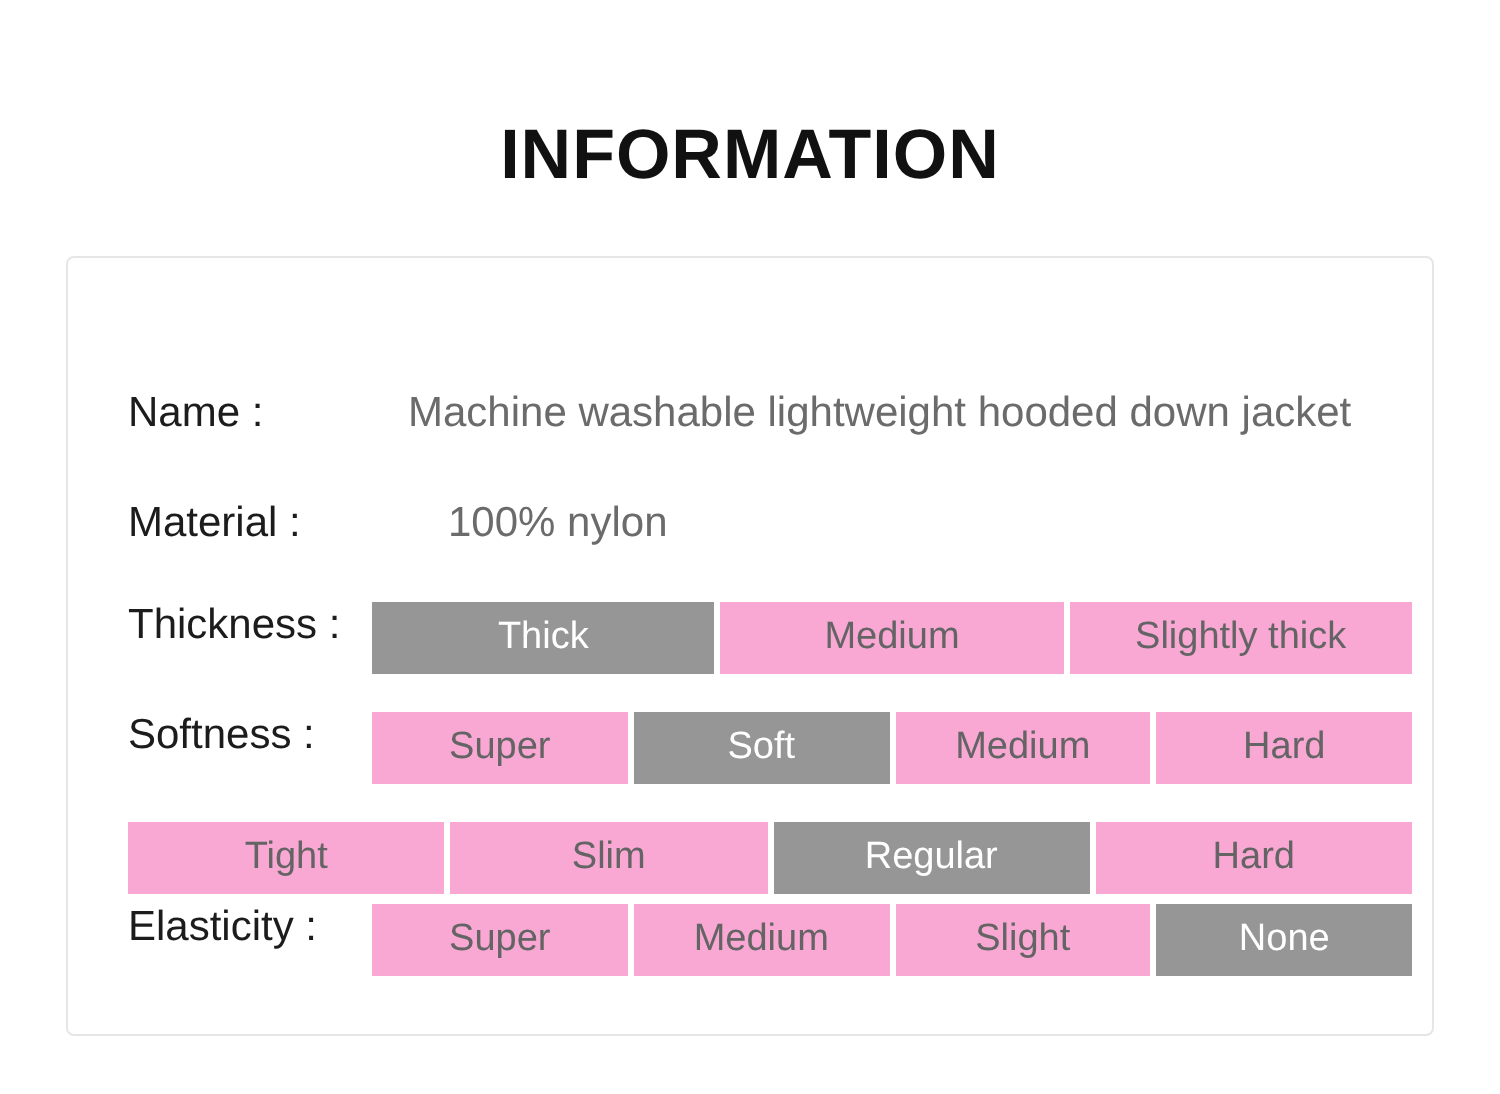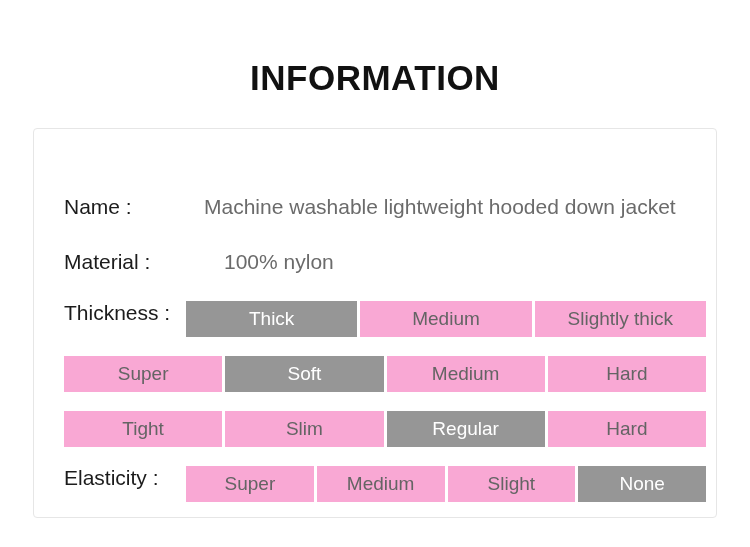--- a/index.html
+++ b/index.html
@@ -107,21 +107,21 @@
     user-select: none;
   }
   .cell.selected {
     background: #969696;
     color: #ffffff;
   }
 
   .row-thickness  { top: 172px; }
   .row-softness   { top: 227px; }
   .row-fitting    { top: 282px; }
-  .row-elasticity { top: 337px; }
+  .row-elasticity { top: 323px; }
 </style>
 </head>
 <body>
 
 <div class="page">
 
   <div class="title">INFORMATION</div>
 
   <div class="card">
 
@@ -138,20 +138,21 @@
     <div class="opt-row row-thickness">
       <span class="lbl">Thickness :</span>
       <div class="opt-cells">
         <div class="cell selected">Thick</div>
         <div class="cell">Medium</div>
         <div class="cell">Slightly thick</div>
       </div>
     </div>
 
     <div class="opt-row row-softness">
+      <span class="lbl">Softness :</span>
       <div class="opt-cells">
         <div class="cell">Super</div>
         <div class="cell selected">Soft</div>
         <div class="cell">Medium</div>
         <div class="cell">Hard</div>
       </div>
     </div>
 
     <div class="opt-row row-fitting">
       <div class="opt-cells">

